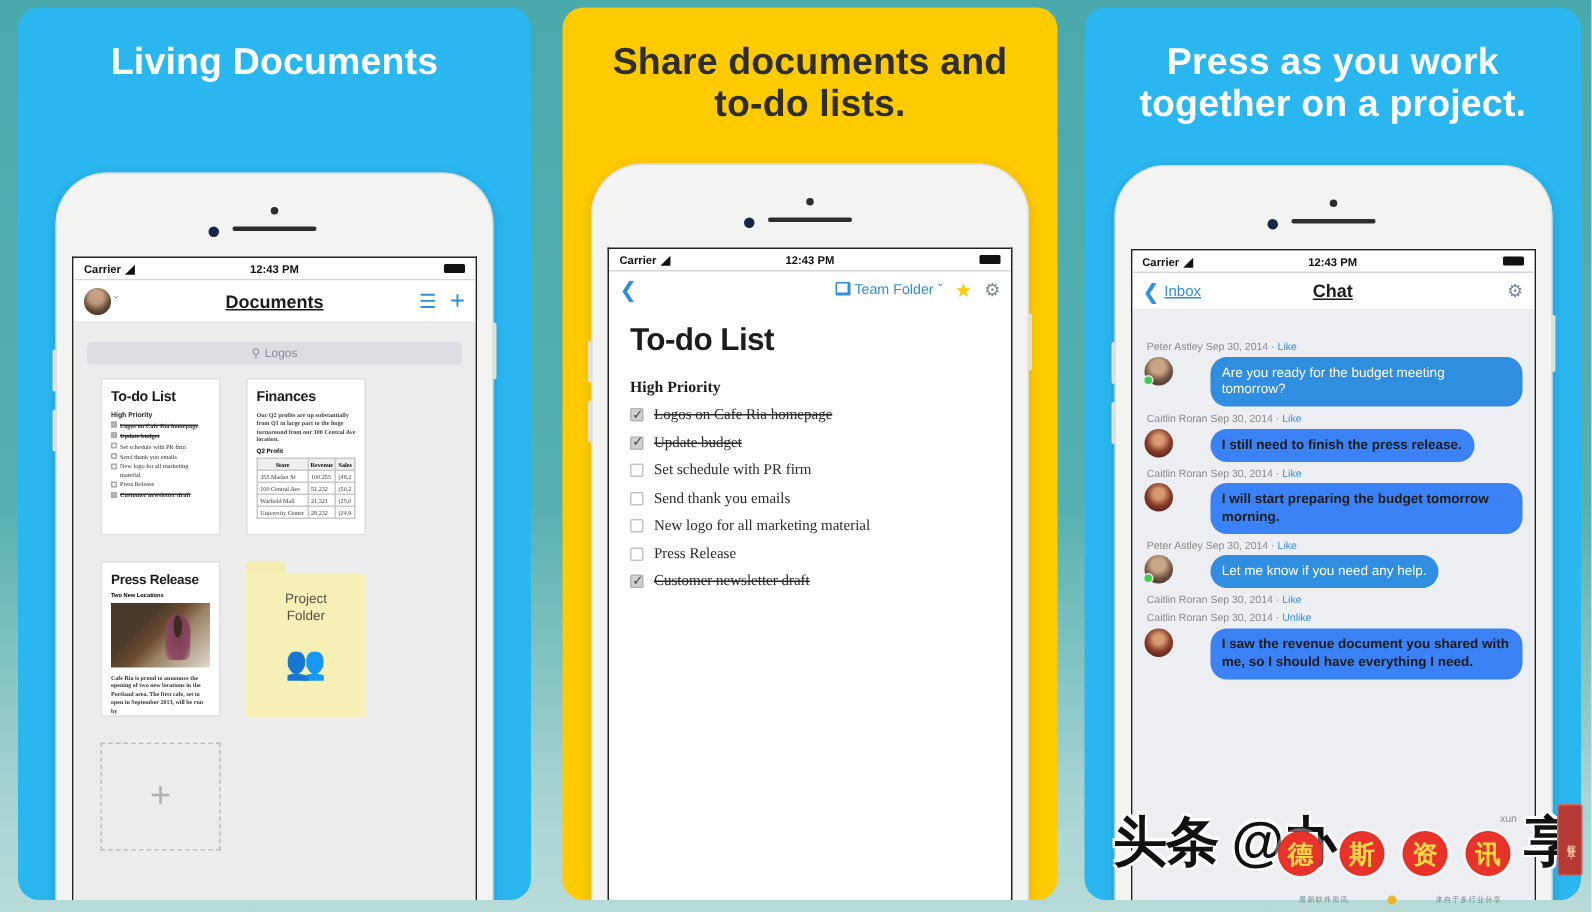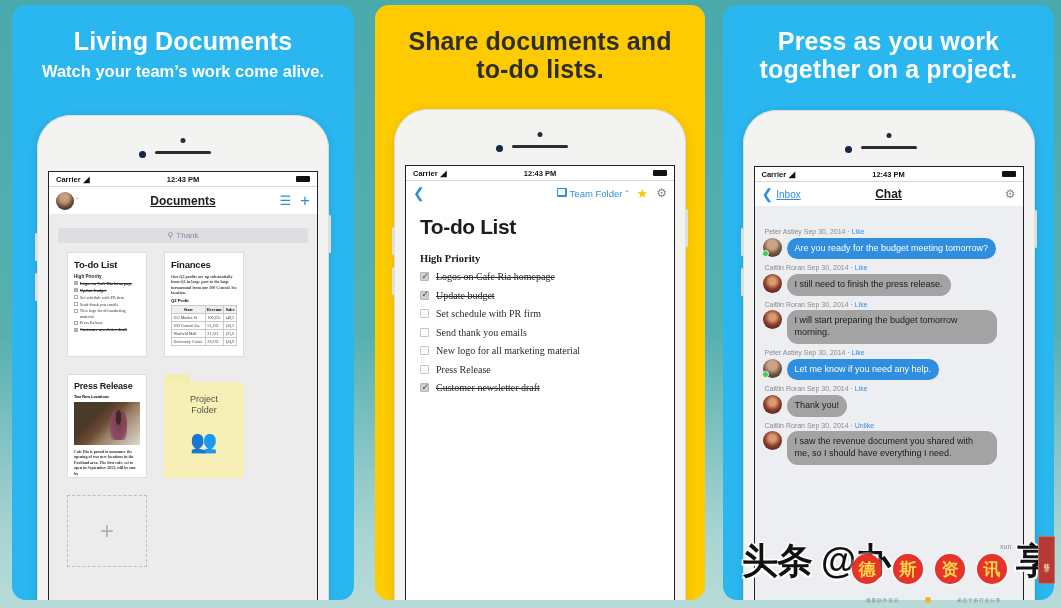--- a/index.html
+++ b/index.html
@@ -170,23 +170,23 @@
   
   .chat { background:#edeef2; height:100%; padding:22px 8px 0; overflow:hidden; }
   .msg { margin-bottom:5px; }
   .meta { font-size:7px; color:#8a8a8a; margin-bottom:2.5px; padding-left:2px; }
   .meta .lk { color:#3b8ede; }
   .mrow { display:flex; align-items:flex-start; gap:5px; }
   .av { width:19px; height:19px; border-radius:50%; flex:0 0 19px; position:relative; }
   .av.p { background: radial-gradient(circle at 48% 34%, #caa486 0 28%, #6f5342 58%, #30251e 100%); }
   .av.c { background: radial-gradient(circle at 50% 38%, #d89a72 0 22%, #8a3d2a 52%, #2e1410 100%); }
   .av.p::after { content:""; position:absolute; left:-1px; bottom:0; width:5px; height:5px; border-radius:50%; background:#3ad14a; border:1px solid #edeef2; }
-  .bub { border-radius:11px; padding:5px 8px; font-size:9px; line-height:1.32; max-width:210px; }
+  .bub { border-radius:11px; padding:5px 8px; font-size:9px; line-height:1.32; max-width:210px;margin-left:20px; }
   .bub.blue { background:#2f8ee0; color:#fff; }
-  .bub.grey { background:#a3a3a3; color:#1c1c1c; }
+  .bub.grey { background:#3b82f6; color:#1c1c1c;font-weight:bold; }
 
   
   .wm {
     position:absolute; left:0; right:0; bottom:0; height:608px;
     pointer-events:none;
   }
   .wm-main {
     position:absolute; left:742px; bottom:22px;
     font-size:36px; font-weight:900; letter-spacing:-1px;
     color:#111; white-space:nowrap;
@@ -215,21 +215,20 @@
   .wm-xun { position:absolute; left:1000px; bottom:58px; font-size:7px; color:#8d8d8d; }
 </style>
 </head>
 <body>
 
 <div id="panels">
 
   <div class="panel p1">
     <div class="cap">
       <div class="t1">Living Documents</div>
-      <div class="t2">Watch your team’s work come alive.</div>
     </div>
     <div class="phone">
       <div class="side-r"></div>
       <div class="cam"></div>
       <div class="sensor"></div>
       <div class="speaker"></div>
       <div class="screen">
         <div class="statusbar">
           <div class="sb-l">
             <span>Carrier</span>
@@ -243,21 +242,21 @@
           <span class="chev">ˇ</span>
           <div class="nav-title">Documents</div>
           <div class="nav-right">
             <span class="ic-list">☰</span>
             <span class="ic-plus">+</span>
           </div>
         </div>
         <div class="docs">
           <div class="searchbar">
             <span>⚲</span>
-            <span>Thank</span>
+            <span>Logos</span>
           </div>
           <div class="grid">
 
             <div class="card todo">
               <h4>To-do List</h4>
               <div class="mini-h">High Priority</div>
               <div id="p1-todo-items">
                   <div class="mini-row">
                     <span class="mini-box on"></span>
                     <span class="mini-tx done">Logos on Cafe Ria homepage</span>
@@ -473,24 +472,20 @@
               </div>
               <div class="msg">
                 <div class="meta"><span>Peter Astley</span> <span>Sep 30, 2014</span> · <span class="lk">Like</span></div>
                 <div class="mrow">
                   <span class="av p"></span>
                   <span class="bub blue">Let me know if you need any help.</span>
                 </div>
               </div>
               <div class="msg">
                 <div class="meta"><span>Caitlin Roran</span> <span>Sep 30, 2014</span> · <span class="lk">Like</span></div>
-                <div class="mrow">
-                  <span class="av c"></span>
-                  <span class="bub grey">Thank you!</span>
-                </div>
               </div>
               <div class="msg">
                 <div class="meta"><span>Caitlin Roran</span> <span>Sep 30, 2014</span> · <span class="lk">Unlike</span></div>
                 <div class="mrow">
                   <span class="av c"></span>
                   <span class="bub grey">I saw the revenue document you shared with me, so I should have everything I need.</span>
                 </div>
               </div>
             </div>
         </div>

